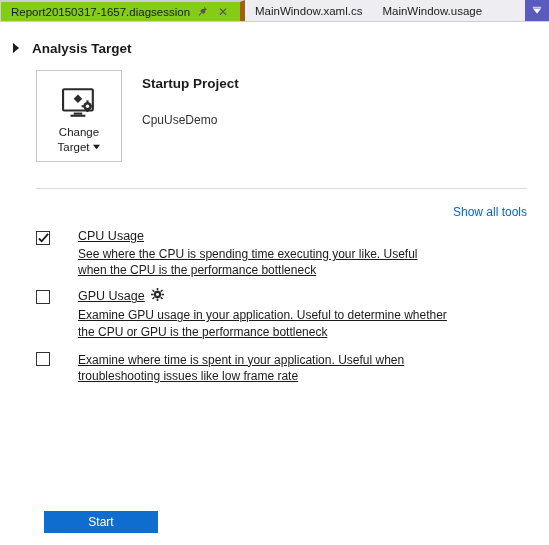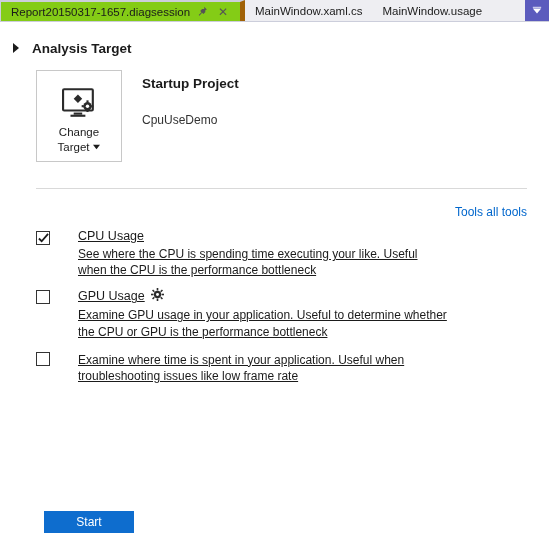--- a/index.html
+++ b/index.html
@@ -145,21 +145,21 @@
   .tool-desc  { font-size: 12px; line-height: 1.35; margin-top: 2px; color: #1b1b1b; max-width: 370px;}
   .tool.disabled .tool-title,
   .tool.disabled .tool-desc { color: #9c9c9c; }
 
   .gear-mini svg { width: 13px; height: 13px; }
 
   .start-btn {
     position: absolute;
     left: 44px;
     bottom: 12px;
-    width: 90px;
+    width: 114px;
     height: 22px;
     background: #0e6dce;
     color: #ffffff;
     border: none;
     font-size: 12px;
     cursor: pointer;
     font-family: inherit;
   }
 </style>
 </head>
@@ -231,21 +231,21 @@
     <div>
       <div class="startup-title">Startup Project</div>
       <div class="startup-sub">CpuUseDemo</div>
     </div>
   </div>
 
   <hr class="divider">
 
   <div class="tools-header">
     <span class="spacer"></span>
-    <span class="show-all">Tools all tools</span>
+    <span class="show-all">Show all tools</span>
   </div>
 
   <div id="tools-list">
       <div class="tool">
         <span class="checkbox checked">
           <svg viewBox="0 0 12 12">
             <path d="M1 6l3 3 7-8" fill="none" stroke="#1b1b1b" stroke-width="2"></path>
           </svg>
         </span>
         <div class="tool-body">

